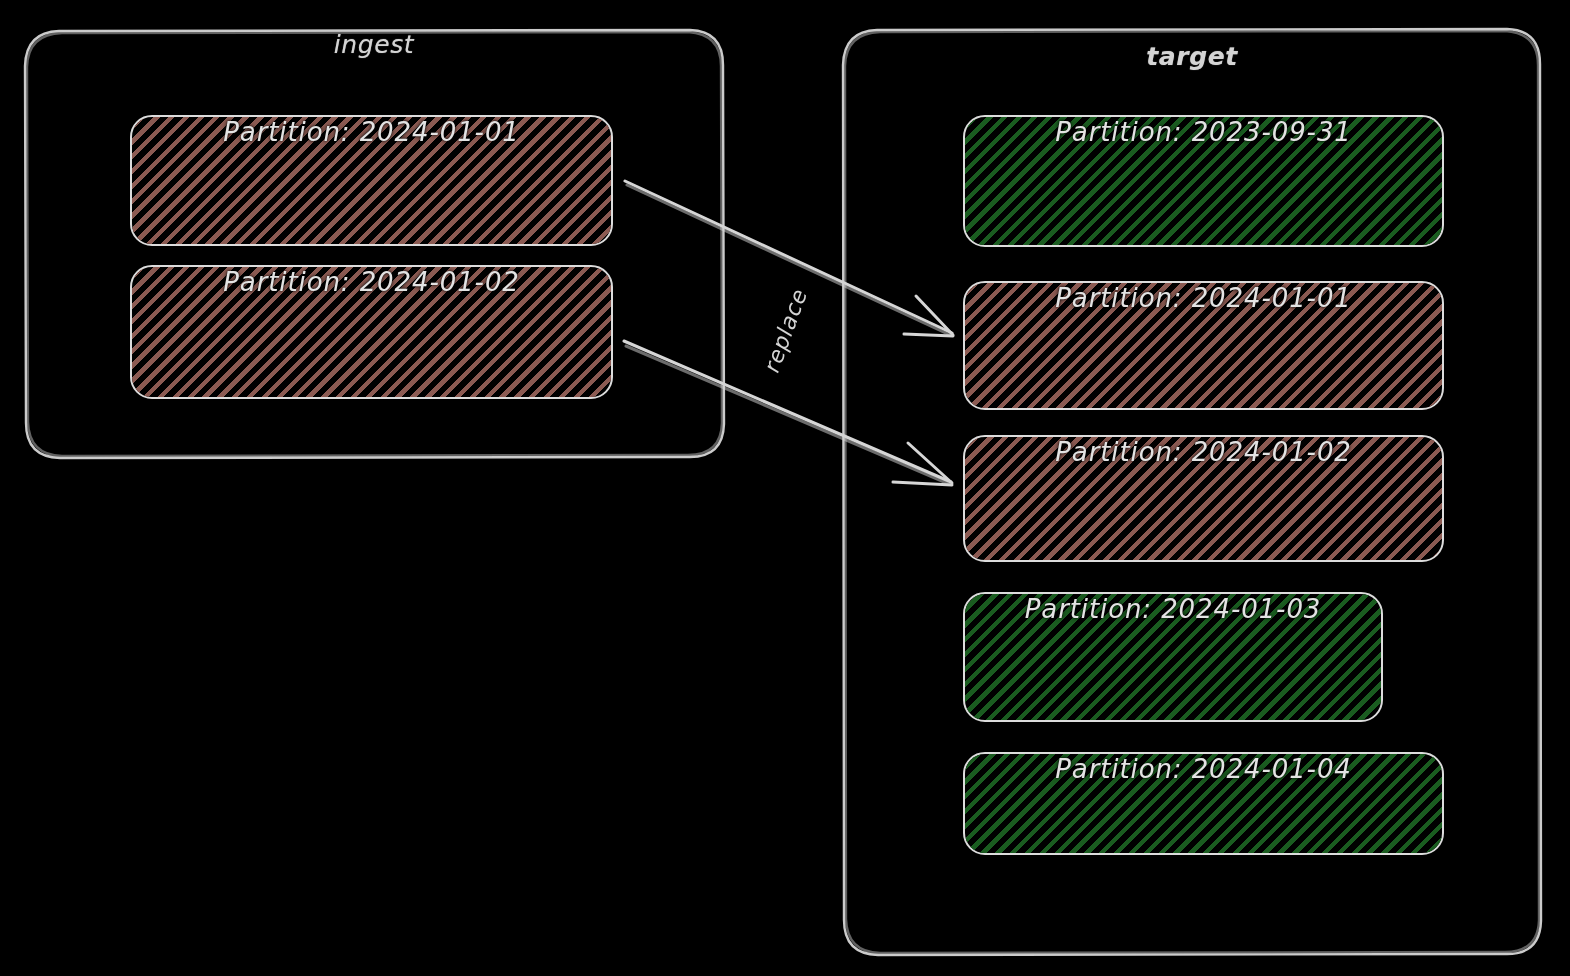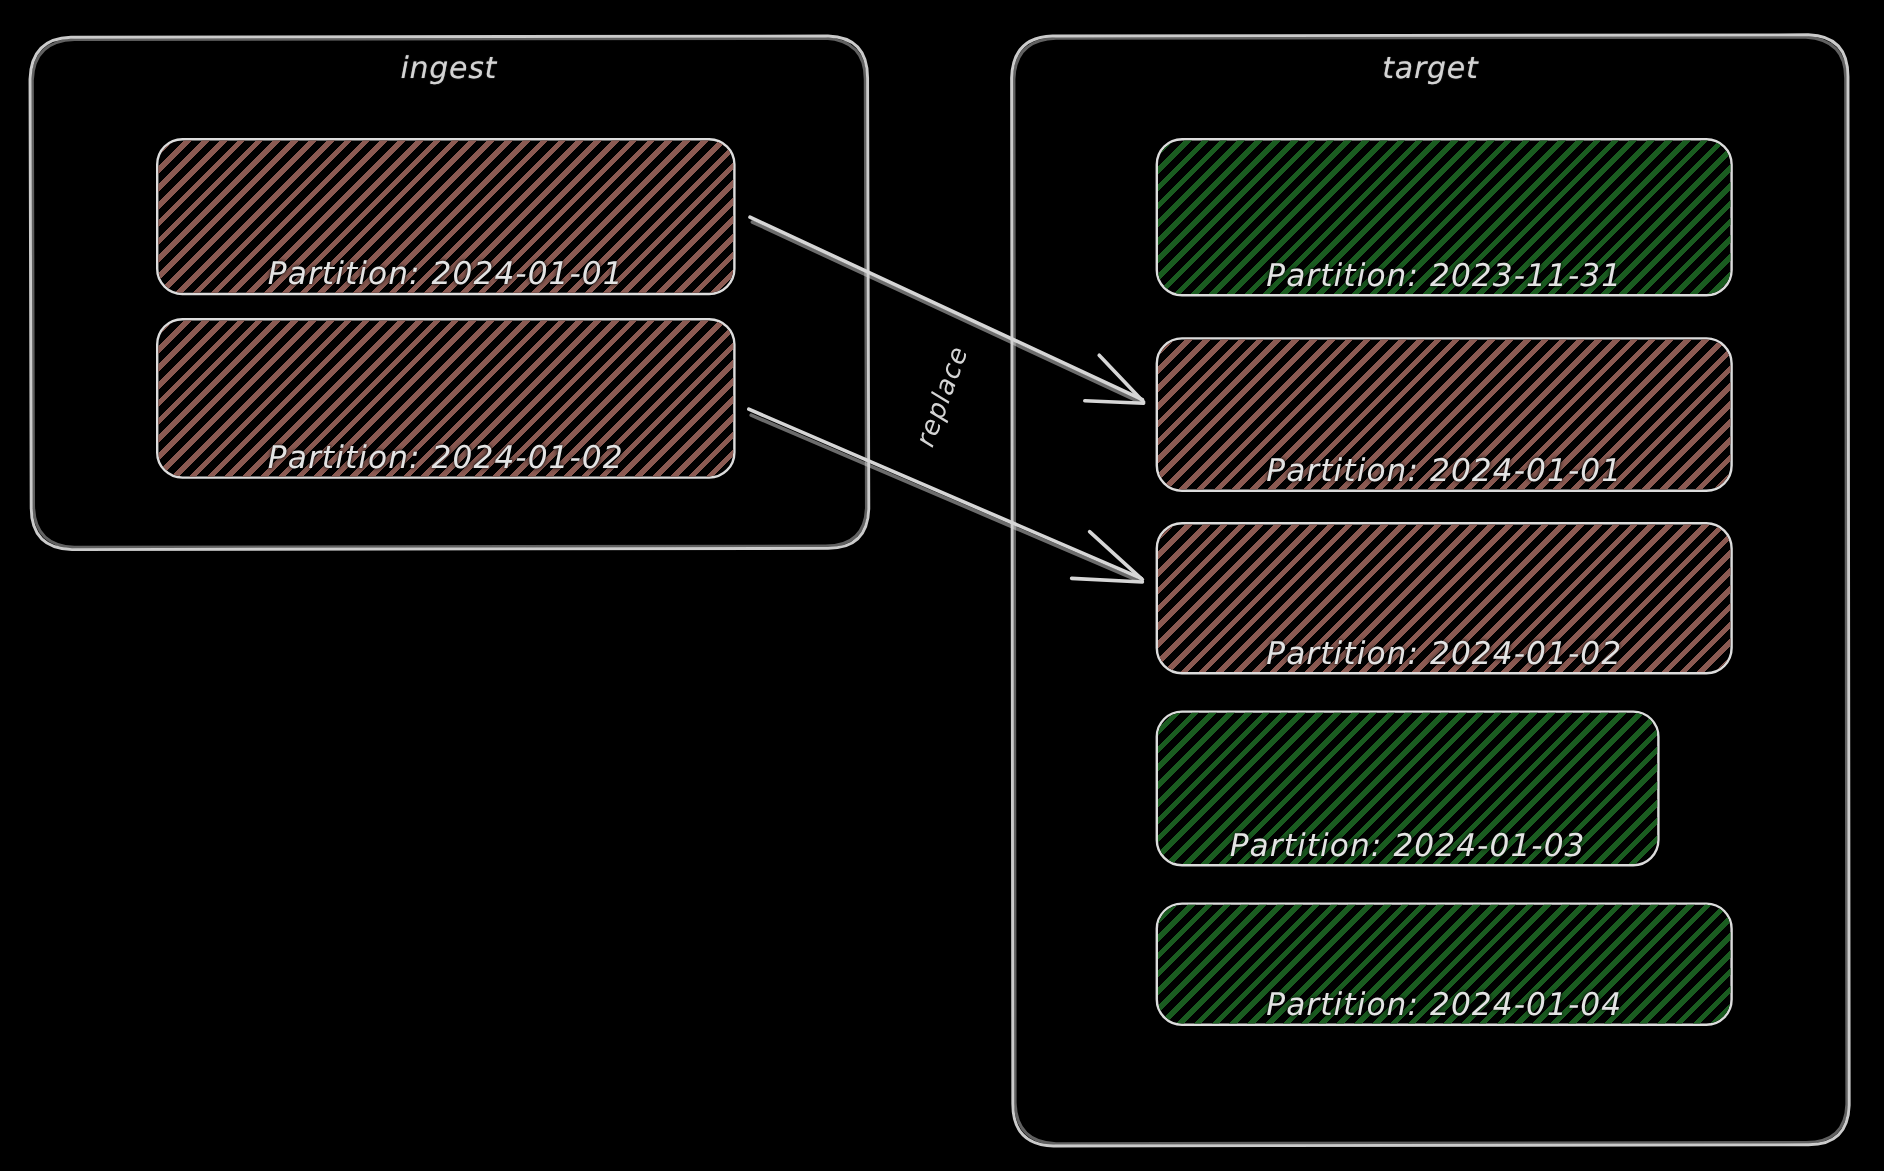--- a/index.html
+++ b/index.html
@@ -46,21 +46,21 @@
     text-shadow: 0 0 1px rgba(230,230,230,0.55);
   }
   
   .node {
     position: absolute;
     box-sizing: border-box;
     border: 2.8px solid #dcdcdc;
     border-radius: 22px;
     background-color: #000000;
     display: flex;
-    align-items: flex-end;
+    align-items: flex-start;
     justify-content: center;
     overflow: hidden;
   }
   .node .hatch {
     position: absolute;
     left: -10%;
     top: -10%;
     width: 120%;
     height: 120%;
     pointer-events: none;
@@ -150,38 +150,38 @@
         <path d="M624,341 L951,482"></path>
         <path d="M626,346 L949,484" opacity="0.5"></path>
 
         <path d="M908,443 L952,483"></path>
         <path d="M893,482 L952,485"></path>
       </g>
     </g>
   </svg>
 
   <div class="group-box" style="left:25px; top:30px; width:699px; height:428px; border:none;"></div>
-  <div class="group-title" style="left:374px; top:42px;text-align:right;">ingest</div>
+  <div class="group-title" style="left:374px; top:30px;text-align:right;">ingest</div>
 
   <div class="node red" style="left:130px; top:115px; width:483px; height:131px;">
     <span class="hatch"></span>
     <span class="node-label">Partition: 2024-01-01</span>
   </div>
 
   <div class="node red" style="left:130px; top:265px; width:483px; height:134px;">
     <span class="hatch"></span>
     <span class="node-label">Partition: 2024-01-02</span>
   </div>
 
   <div class="group-box" style="left:843px; top:29px; width:698px; height:926px; border:none;"></div>
-  <div class="group-title" style="left:1192px; top:42px;">target</div>
+  <div class="group-title" style="left:1192px; top:42px;font-weight:bold;">target</div>
 
   <div class="node green" style="left:963px; top:115px; width:481px; height:132px;">
     <span class="hatch"></span>
-    <span class="node-label">Partition: 2023-11-31</span>
+    <span class="node-label">Partition: 2023-09-31</span>
   </div>
 
   <div class="node red" style="left:963px; top:281px; width:481px; height:129px;">
     <span class="hatch"></span>
     <span class="node-label">Partition: 2024-01-01</span>
   </div>
 
   <div class="node red" style="left:963px; top:435px; width:481px; height:127px;">
     <span class="hatch"></span>
     <span class="node-label">Partition: 2024-01-02</span>

